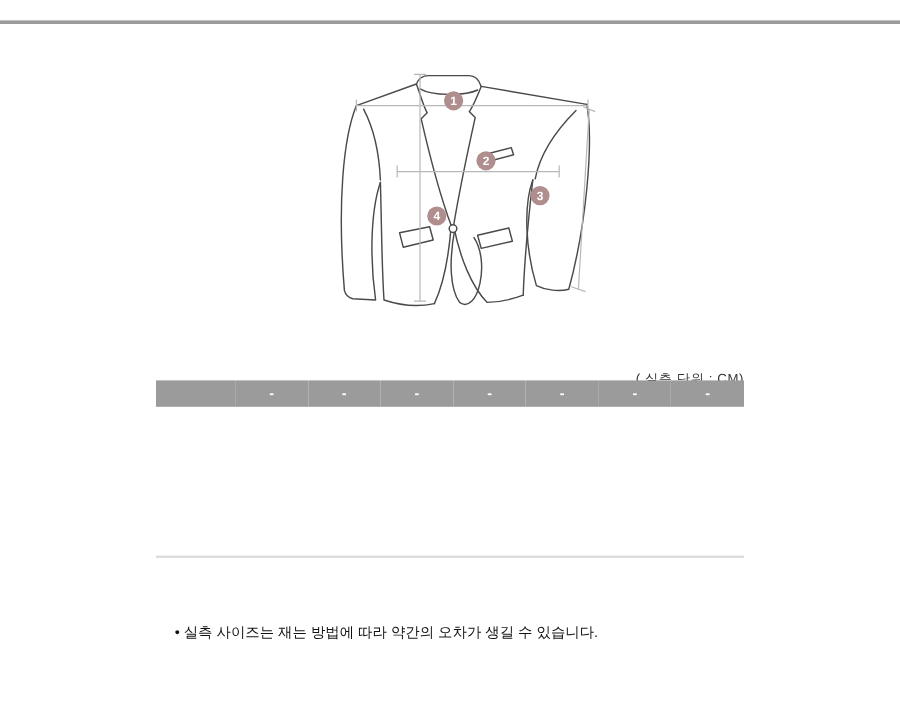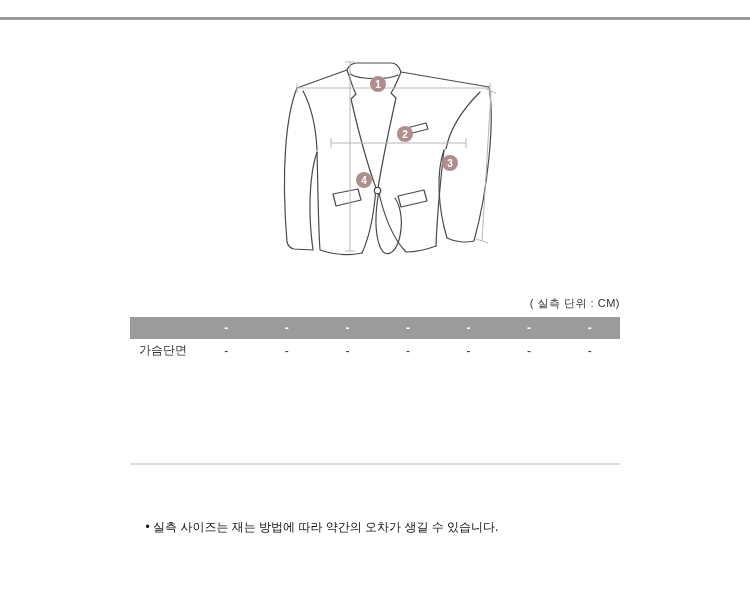--- a/index.html
+++ b/index.html
@@ -20,21 +20,21 @@
     width:750px; height:3px;
     background:#9a9a9a;
   }
   .jacket-figure {
     position:absolute;
     left:270px; top:48px;
     width:245px; height:245px;
   }
   .unit-label {
     position:absolute;
-    top:296px;
+    top:308px;
     right:130px;
     font-size:11px;
     color:#333333;
     letter-spacing:0.5px;
   }
   .size-table-wrap {
     position:absolute;
     left:130px; top:317px;
     width:490px;
   }
@@ -180,30 +180,20 @@
           <th>-</th>
           <th>-</th>
           <th>-</th>
           <th>-</th>
           <th>-</th>
           <th>-</th>
           <th>-</th>
         </tr>
       </thead>
       <tbody>
-        <tr>
-          <td>가슴단면</td>
-          <td>-</td>
-          <td>-</td>
-          <td>-</td>
-          <td>-</td>
-          <td>-</td>
-          <td>-</td>
-          <td>-</td>
-        </tr>
       </tbody>
     </table>
   </div>
 
   <div class="bottom-rule"></div>
 
   <div class="footnote">• 실측 사이즈는 재는 방법에 따라 약간의 오차가 생길 수 있습니다.</div>
 
 </div>
 

